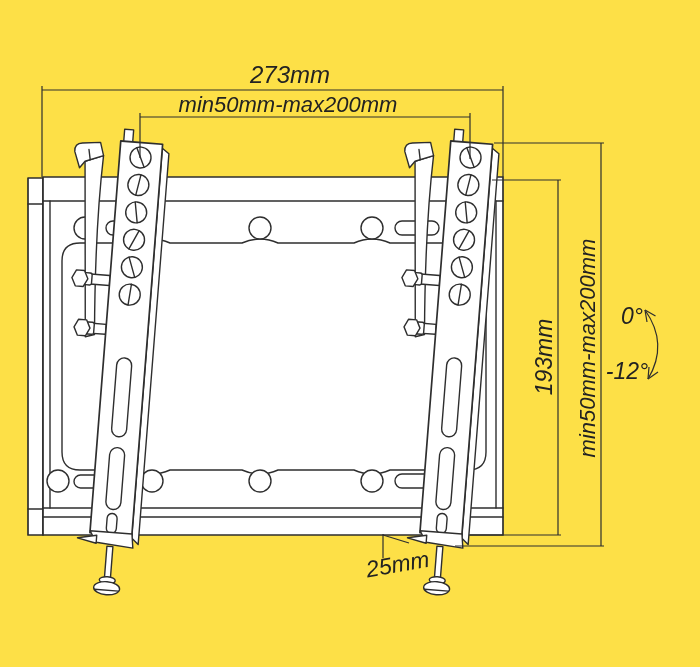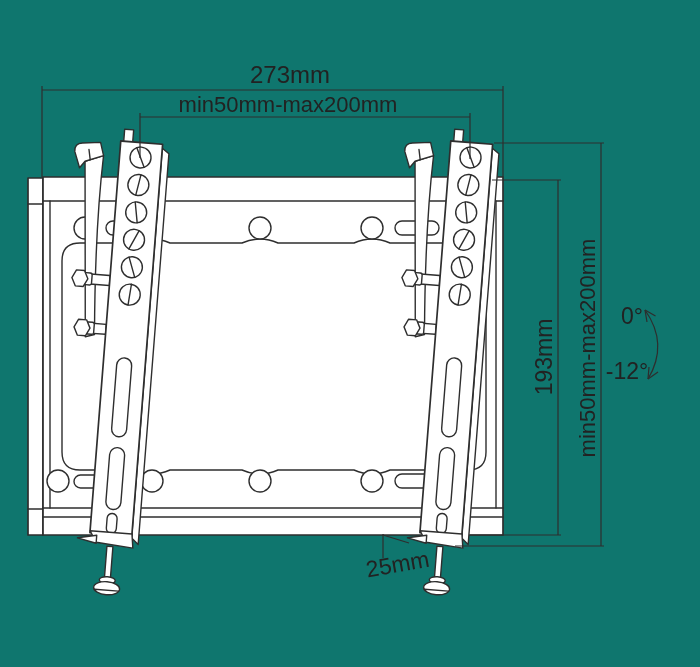--- a/index.html
+++ b/index.html
@@ -4,22 +4,23 @@
 <style>
   html, body {
     margin: 0;
     padding: 0;
     background: #ffffff;
   }
   .stage {
     position: relative;
     width: 700px;
     height: 667px;
-    background: #0f766e;
+    background: #fde047;
     font-family: "Liberation Sans", sans-serif;
+    font-style: italic;
   }
   svg { display: block; }
   .part   { stroke: #2e2e2e; stroke-width: 1.7; fill: #ffffff; stroke-linejoin: round; stroke-linecap: round; }
   .detail { stroke: #2e2e2e; stroke-width: 1.4; fill: #ffffff; stroke-linejoin: round; stroke-linecap: round; }
   .thin   { stroke: #2e2e2e; stroke-width: 1.4; fill: none; stroke-linecap: round; }
   .dim    { stroke: #2e2e2e; stroke-width: 1.2; fill: none; stroke-linecap: butt; }
   .dimtxt { fill: #222222; font-family: "Liberation Sans", sans-serif; font-size: 23px; }
   .dimtxt.big { font-size: 24px; }
   .dimtxt.mid { font-size: 22px; }
 </style>

